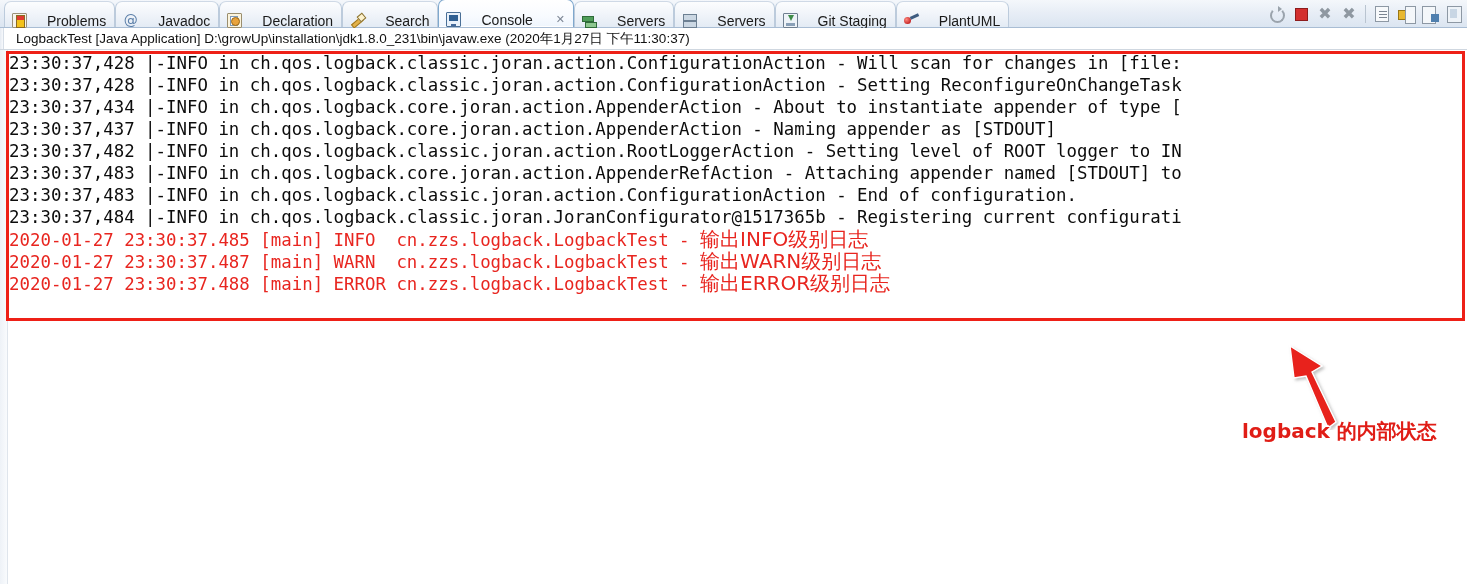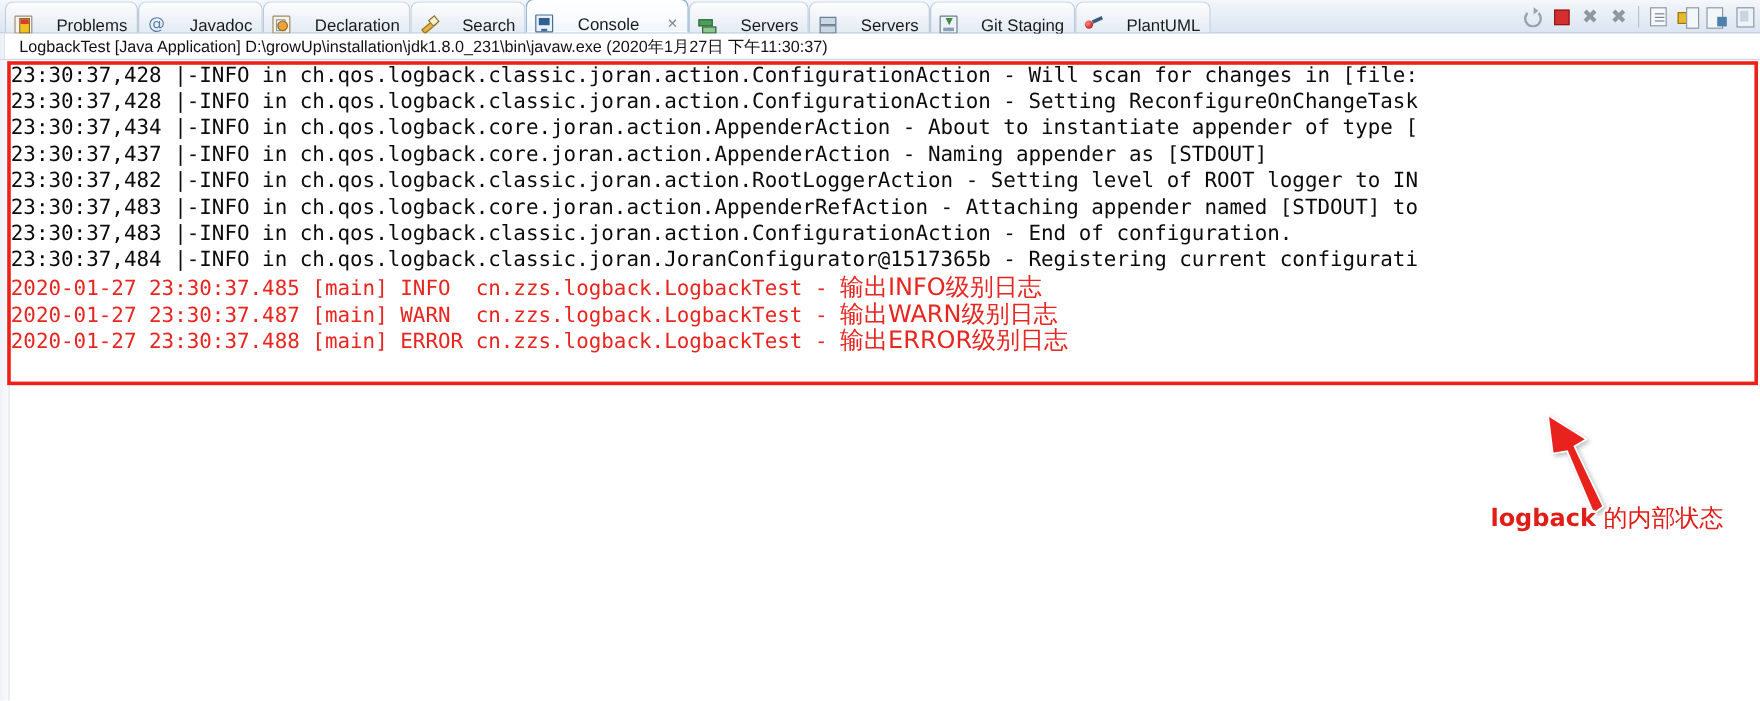--- a/index.html
+++ b/index.html
@@ -401,21 +401,21 @@
       -1px  1px 0 #fff, 1px  1px 0 #fff,
       -2px 0 1px #fff, 2px 0 1px #fff,
       0 -2px 1px #fff, 0 2px 1px #fff;
   }
   .annot-label .en {
     font-family: "DejaVu Sans", sans-serif;
     font-weight: bold;
   }
   .annot-label .cn {
     font-family: "DejaVu Sans", sans-serif;
-    font-weight: normal;
+    font-weight: bold;
   }
 </style>
 </head>
 <body>
 
 <div id="app">
 
   <div class="tabbar">
     <div class="tabs">
 

